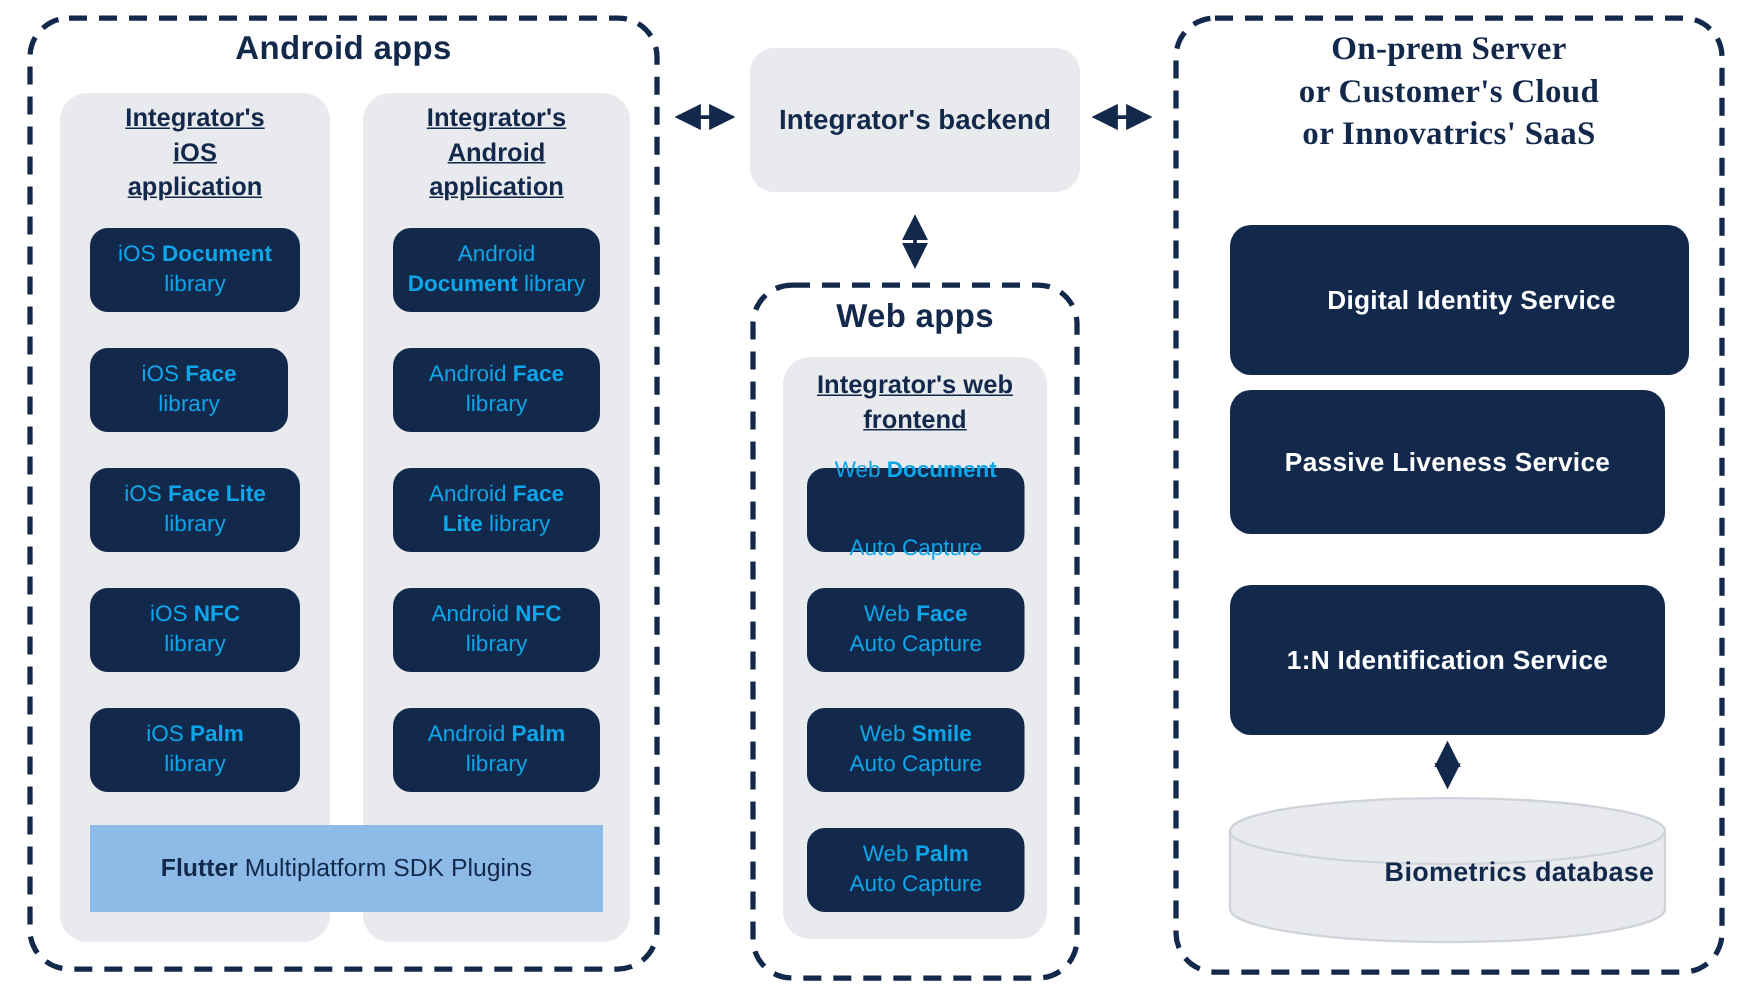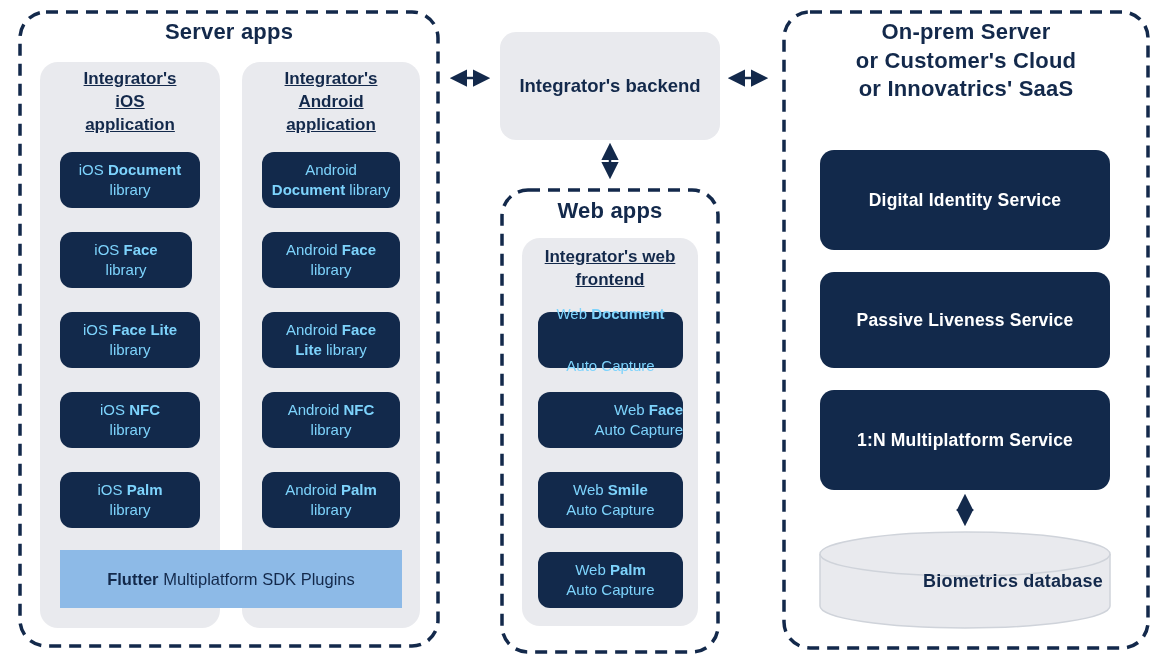--- a/index.html
+++ b/index.html
@@ -10,21 +10,21 @@
   #connector-layer{position:absolute;left:0;top:0;z-index:0;}
   .dashed-rect{fill:none;stroke:#13294b;stroke-width:3.5;stroke-dasharray:12 8;}
   .arrow-line{stroke:#13294b;stroke-width:2.5;}
   .cyl{fill:#e9eaee;stroke:#cfd3da;stroke-width:1.5;}
 
   .abs{position:absolute;z-index:1;}
   .section-title{font-size:22px;font-weight:bold;text-align:center;line-height:1.3;white-space:pre-line;letter-spacing:.2px;}
   .col{background:#e9eaee;border-radius:18px;}
   .col-header{font-size:17px;font-weight:bold;text-align:center;line-height:1.35;white-space:pre-line;z-index:2;text-decoration:underline;}
   .lib-box{
-    background:#12294b;border-radius:12px;color:#7dd3fc;z-index:2;
+    background:#12294b;border-radius:12px;color:#0ea5e9;z-index:2;
     display:flex;flex-direction:column;align-items:center;justify-content:center;
     font-size:15px;line-height:1.32;text-align:center;height:56px;
   }
   .service-box{
     background:#12294b;border-radius:14px;color:#ffffff;z-index:2;
     display:flex;align-items:center;justify-content:center;
     font-size:17.5px;font-weight:bold;text-align:center;letter-spacing:.2px;
   }
   .backend-box{
     background:#e9eaee;border-radius:16px;display:flex;align-items:center;justify-content:center;
@@ -56,21 +56,21 @@
     <line class="arrow-line" x1="733" y1="78" x2="763" y2="78" marker-start="url(#ah)" marker-end="url(#ah)"></line>
     <line class="arrow-line" x1="610" y1="148" x2="610" y2="174" marker-start="url(#ah)" marker-end="url(#ah)"></line>
     <line class="arrow-line" x1="965" y1="499" x2="965" y2="521" marker-start="url(#ah)" marker-end="url(#ah)"></line>
 
     <g>
       <path class="cyl" d="M820 554 L820 606 A145 22 0 0 0 1110 606 L1110 554"></path>
       <ellipse class="cyl" cx="965" cy="554" rx="145" ry="22"></ellipse>
     </g>
   </svg>
 
-  <div class="abs section-title" style="left:18px;top:18px;width:422px;">Server apps</div>
+  <div class="abs section-title" style="left:18px;top:18px;width:422px;">Android apps</div>
 
   <div class="abs col" style="left:40px;top:62px;width:180px;height:566px;"></div>
   <div class="abs col" style="left:242px;top:62px;width:178px;height:566px;"></div>
 
   <div class="abs col-header" style="left:40px;top:68px;width:180px;">Integrator's
 iOS
 application</div>
   <div class="abs col-header" style="left:242px;top:68px;width:178px;">Integrator's
 Android
 application</div>
@@ -114,56 +114,56 @@
   </div>
   <div class="abs lib-box" style="left:262px;top:472px;width:138px;">
     <div><span>Android </span><b>Palm</b></div>
     <div>library</div>
   </div>
 
   <div class="abs flutter-box" style="left:60px;top:550px;width:342px;height:58px;">
     <div><b>Flutter</b><span> Multiplatform SDK Plugins</span></div>
   </div>
 
-  <div class="abs backend-box" style="left:500px;top:32px;width:220px;height:108px;">
+  <div class="abs backend-box" style="left:500px;top:32px;width:220px;height:96px;">
     <div>Integrator's backend</div>
   </div>
 
   <div class="abs section-title" style="left:500px;top:197px;width:220px;">Web apps</div>
 
   <div class="abs col" style="left:522px;top:238px;width:176px;height:388px;"></div>
   <div class="abs col-header" style="left:522px;top:246px;width:176px;">Integrator's web
 frontend</div>
 
   <div class="abs lib-box" style="left:538px;top:312px;width:145px;gap:32px;">
     <div><span>Web </span><b>Document</b></div>
     <div>Auto Capture</div>
   </div>
-  <div class="abs lib-box" style="left:538px;top:392px;width:145px;align-items:flex-end;">
+  <div class="abs lib-box" style="left:538px;top:392px;width:145px;">
     <div><span>Web </span><b>Face</b></div>
     <div>Auto Capture</div>
   </div>
   <div class="abs lib-box" style="left:538px;top:472px;width:145px;">
     <div><span>Web </span><b>Smile</b></div>
     <div>Auto Capture</div>
   </div>
   <div class="abs lib-box" style="left:538px;top:552px;width:145px;">
     <div><span>Web </span><b>Palm</b></div>
     <div>Auto Capture</div>
   </div>
 
-  <div class="abs section-title" style="left:782px;top:18px;width:368px;">On-prem Server
+  <div class="abs section-title" style="left:782px;top:18px;width:368px;font-family:Liberation Serif, serif;">On-prem Server
 or Customer's Cloud
 or Innovatrics' SaaS</div>
 
-  <div class="abs service-box" style="left:820px;top:150px;width:290px;height:100px;">
+  <div class="abs service-box" style="left:820px;top:150px;width:290px;height:100px;padding-left:16px;">
     <div>Digital Identity Service</div>
   </div>
-  <div class="abs service-box" style="left:820px;top:272px;width:290px;height:96px;">
+  <div class="abs service-box" style="left:820px;top:260px;width:290px;height:96px;">
     <div>Passive Liveness Service</div>
   </div>
   <div class="abs service-box" style="left:820px;top:390px;width:290px;height:100px;">
-    <div>1:N Multiplatform Service</div>
+    <div>1:N Identification Service</div>
   </div>
 
   <div class="abs db-label" style="left:820px;top:571px;width:290px;">Biometrics database</div>
 
 </div>
 
 </body></html>

